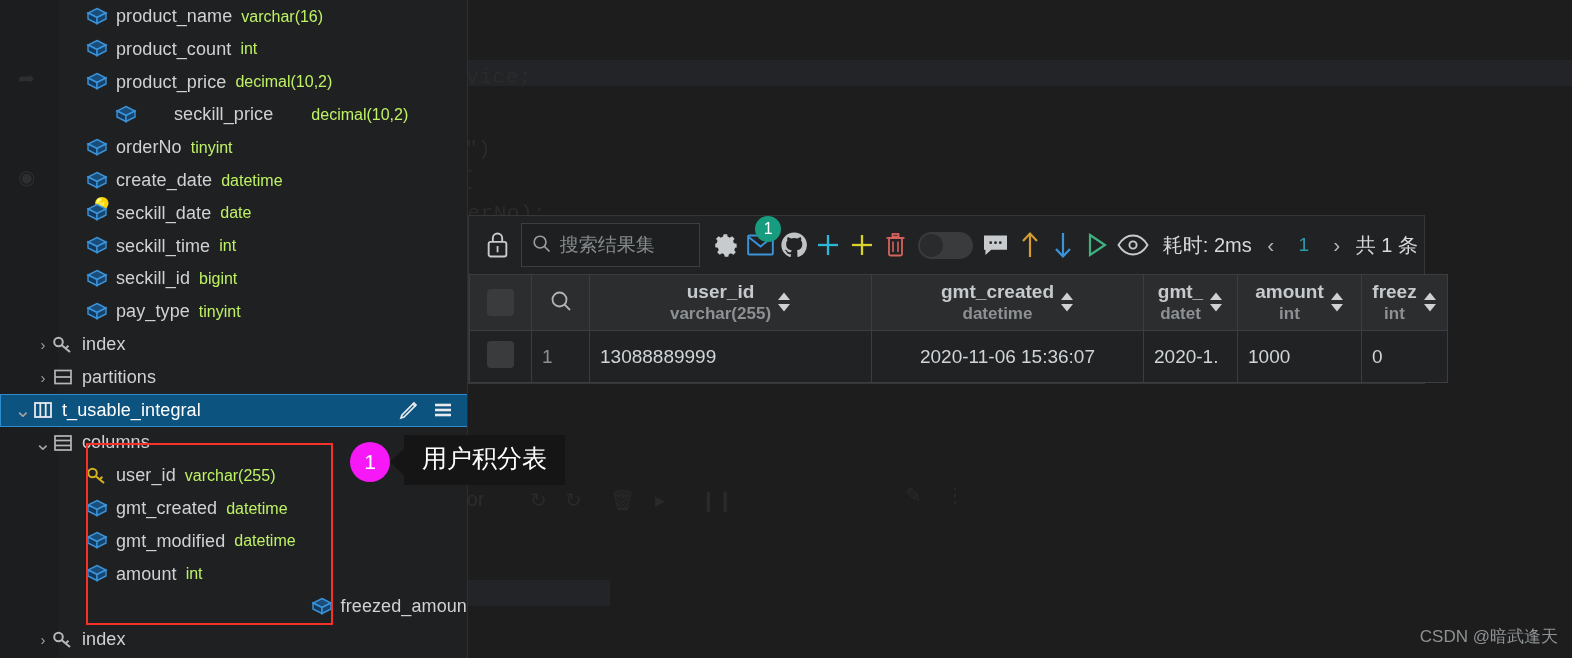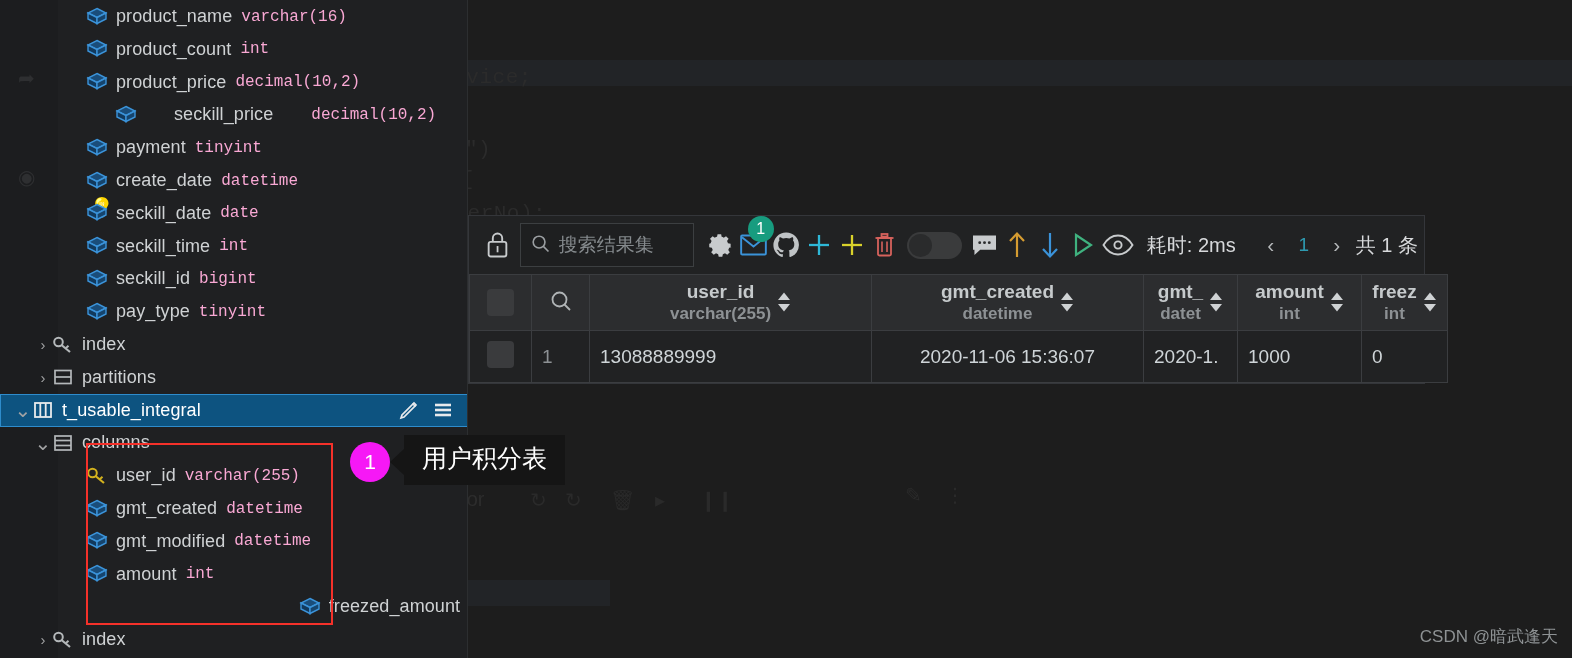--- a/index.html
+++ b/index.html
@@ -48,21 +48,21 @@
   }
   .row .arrow {
     width: 18px; text-align: center; color: #a2a3a4; font-size: 15px; flex: 0 0 auto;
   }
   .row .arrow.blank { visibility: hidden; }
   .ico { flex: 0 0 auto; display: inline-flex; align-items: center; justify-content: center; }
   .nm {
     color: #cfd2d4; font-size: 18px; margin-left: 8px; letter-spacing: .1px;
   }
   .ty {
-    color: #f9a8d4; font-size: 16px; margin-left: 9px; font-family: Liberation Mono, monospace;
+    color: #bef264; font-size: 16px; margin-left: 9px;
   }
   .row.selected {
     background: #0d5380; outline: 1px solid #2e8ccc; outline-offset: -1px;
   }
   .row.selected .nm { color: #ffffff; }
   .row-actions {
     margin-left: auto; display: flex; align-items: center; gap: 12px;
     padding-right: 12px;
   }
 
@@ -112,21 +112,21 @@
     justify-content: center; padding: 0 5px;
   }
   .toggle {
     width: 55px; height: 27px; border-radius: 14px; background: #3a3b3c;
     position: relative; margin: 0 6px; flex: 0 0 auto;
   }
   .toggle .knob {
     position: absolute; left: 2px; top: 2px; width: 23px; height: 23px;
     border-radius: 50%; background: #2a2b2c;
   }
-  .elapsed { color: #d7d9db; font-size: 20px; margin: 0 20px 0 10px; white-space: nowrap; }
+  .elapsed { color: #d7d9db; font-size: 20px; margin: 0 4px 0 10px; white-space: nowrap; }
   .pager { display: flex; align-items: center; gap: 2px; margin-left: 2px; }
   .pg-arrow { color: #b6b9bb; font-size: 21px; width: 26px; text-align: center; }
   .pg-num { color: #2e9ab0; font-size: 19px; width: 36px; text-align: center; }
   .pg-total { color: #d7d9db; font-size: 20px; white-space: nowrap; margin-left: 4px; }
 
   
   table.grid { border-collapse: collapse; width: 100%; table-layout: fixed; }
   table.grid th {
     background: #2c2d2f; border: 1px solid #3b3d40; border-top: 1px solid #3b3d40;
     height: 56px; padding: 0 6px; vertical-align: middle;
@@ -237,21 +237,21 @@
         </div>
         <div class="row" style="top: 131.2px;">
           <span class="arrow blank" style="margin-left: 68px;">›</span>
           <span class="ico">
             <svg width="22" height="20" viewBox="0 0 22 20">
               <path d="M11 1.5 L20 6 L11 10.5 L2 6 Z" fill="#1a4d7a" stroke="#3b93d9" stroke-width="1.4"></path>
               <path d="M2 6 v6 L11 16.5 V10.5 Z" fill="#12395c" stroke="#3b93d9" stroke-width="1.4"></path>
               <path d="M20 6 v6 L11 16.5 V10.5 Z" fill="#16446c" stroke="#3b93d9" stroke-width="1.4"></path>
             </svg>
           </span>
-          <span class="nm">payment</span>
+          <span class="nm">orderNo</span>
           <span class="ty">tinyint</span>
         </div>
         <div class="row" style="top: 164px;">
           <span class="arrow blank" style="margin-left: 68px;">›</span>
           <span class="ico">
             <svg width="22" height="20" viewBox="0 0 22 20">
               <path d="M11 1.5 L20 6 L11 10.5 L2 6 Z" fill="#1a4d7a" stroke="#3b93d9" stroke-width="1.4"></path>
               <path d="M2 6 v6 L11 16.5 V10.5 Z" fill="#12395c" stroke="#3b93d9" stroke-width="1.4"></path>
               <path d="M20 6 v6 L11 16.5 V10.5 Z" fill="#16446c" stroke="#3b93d9" stroke-width="1.4"></path>
             </svg>

